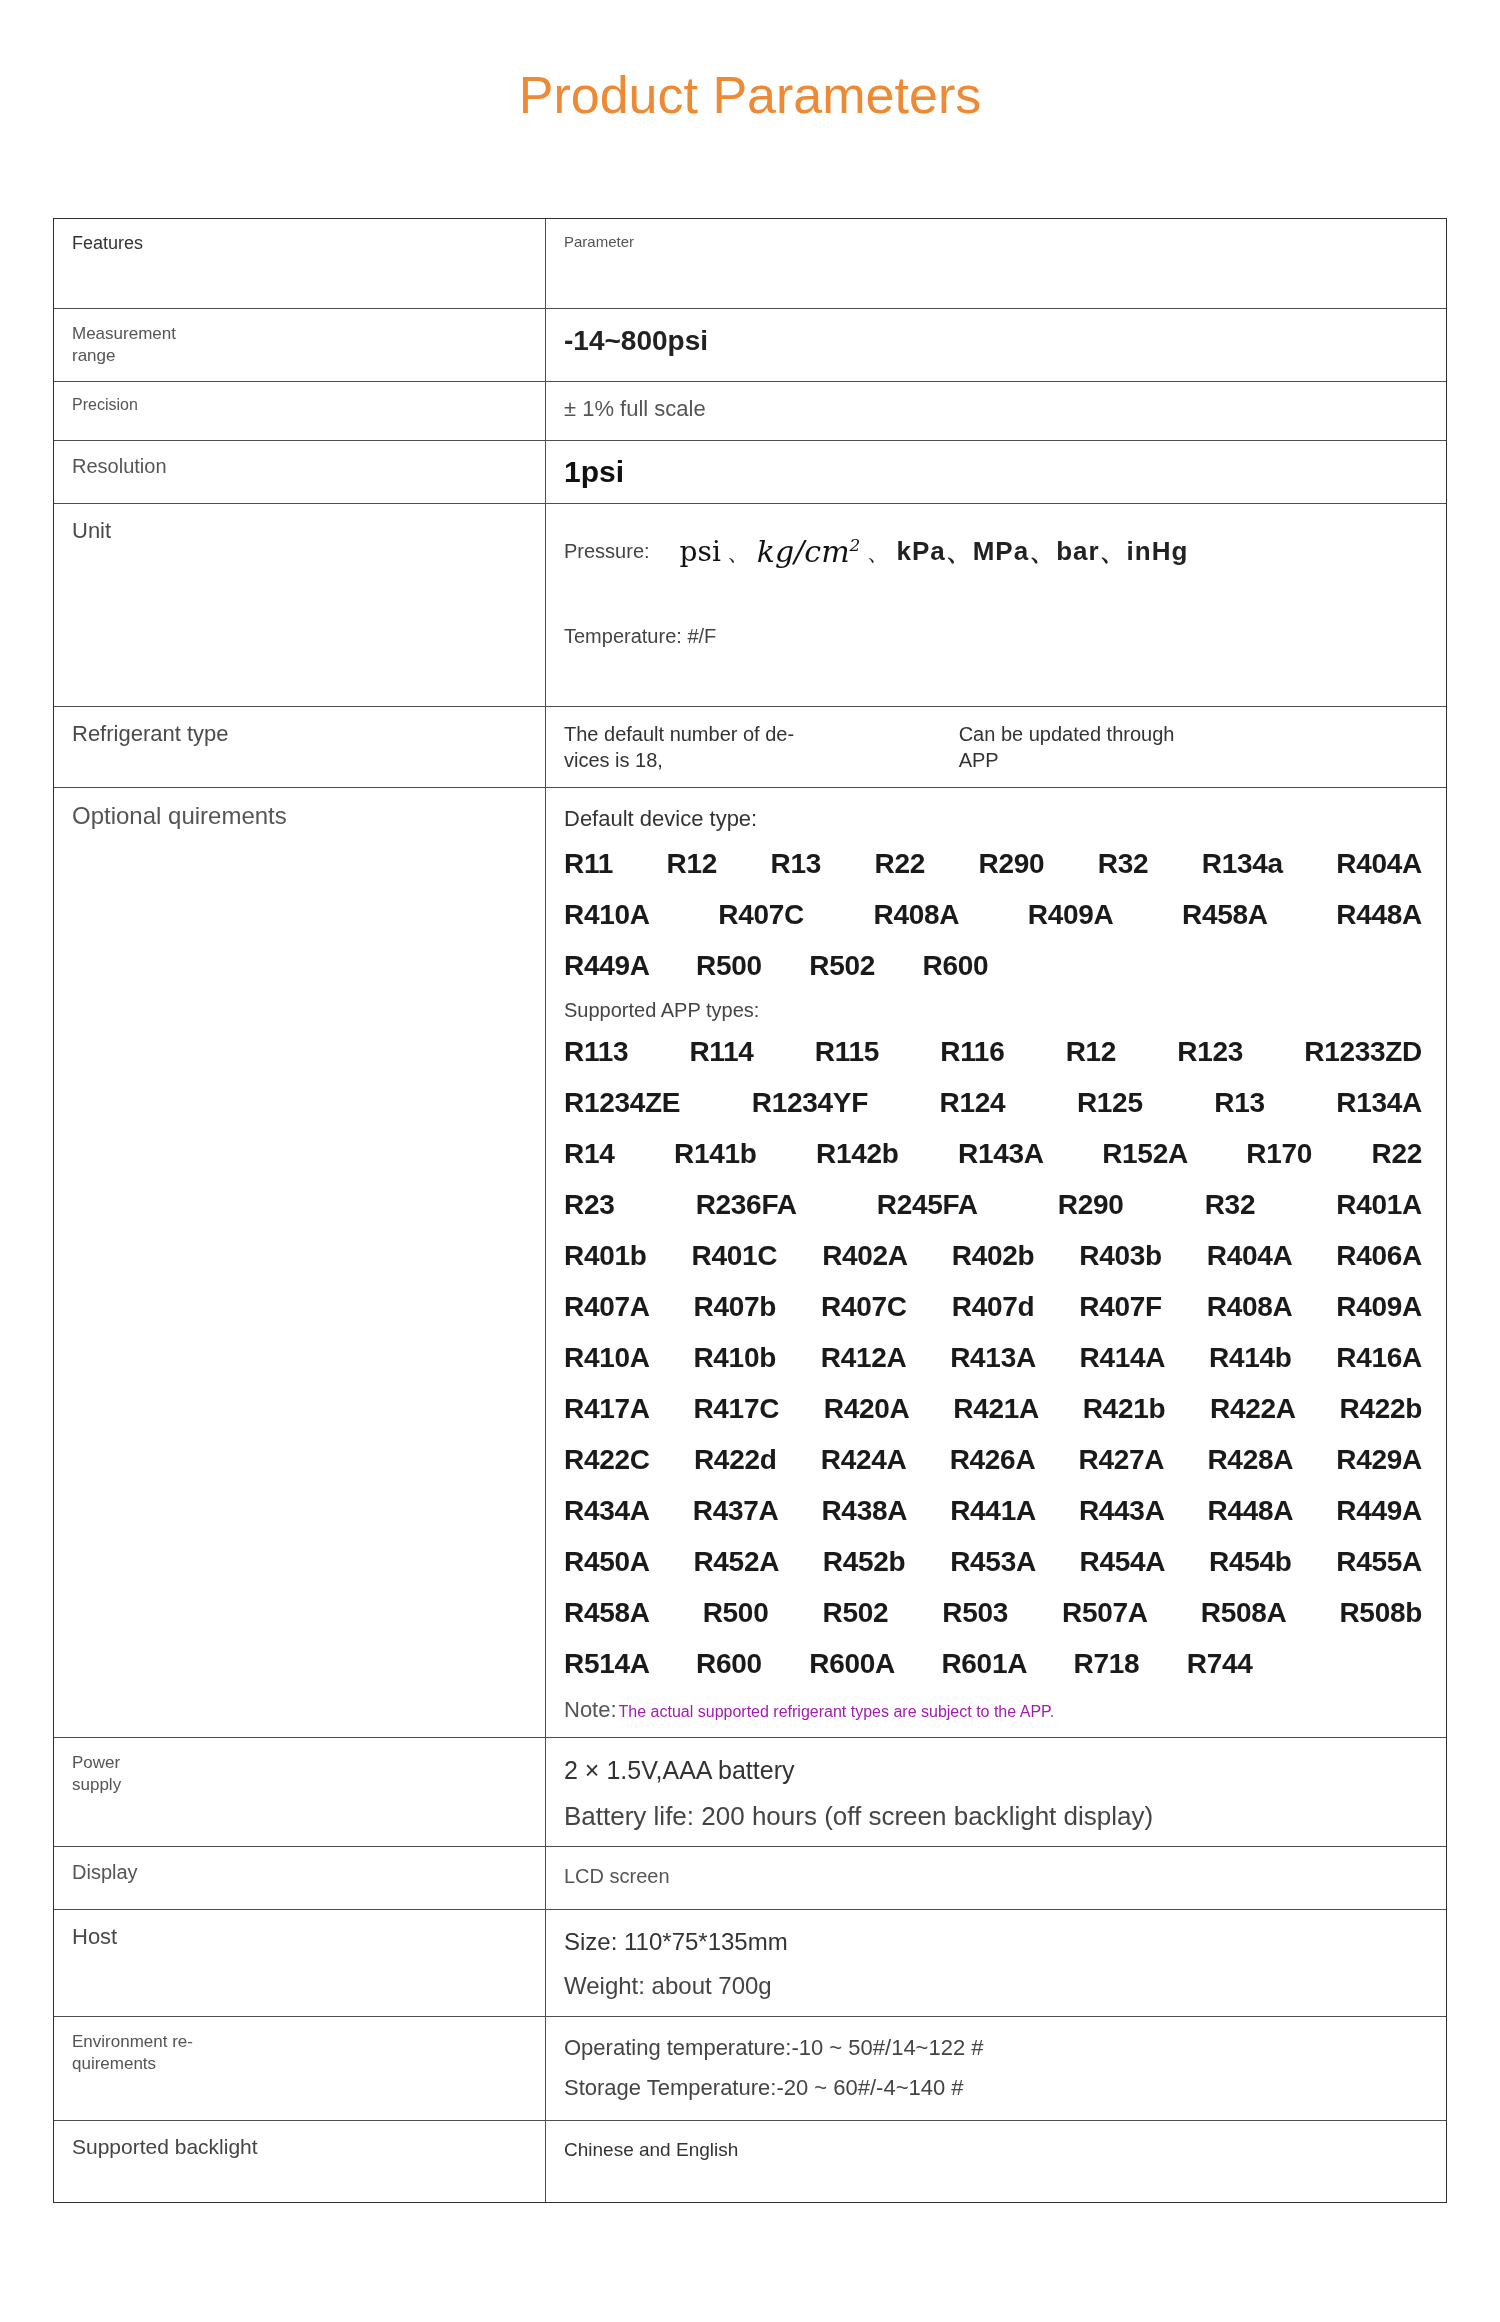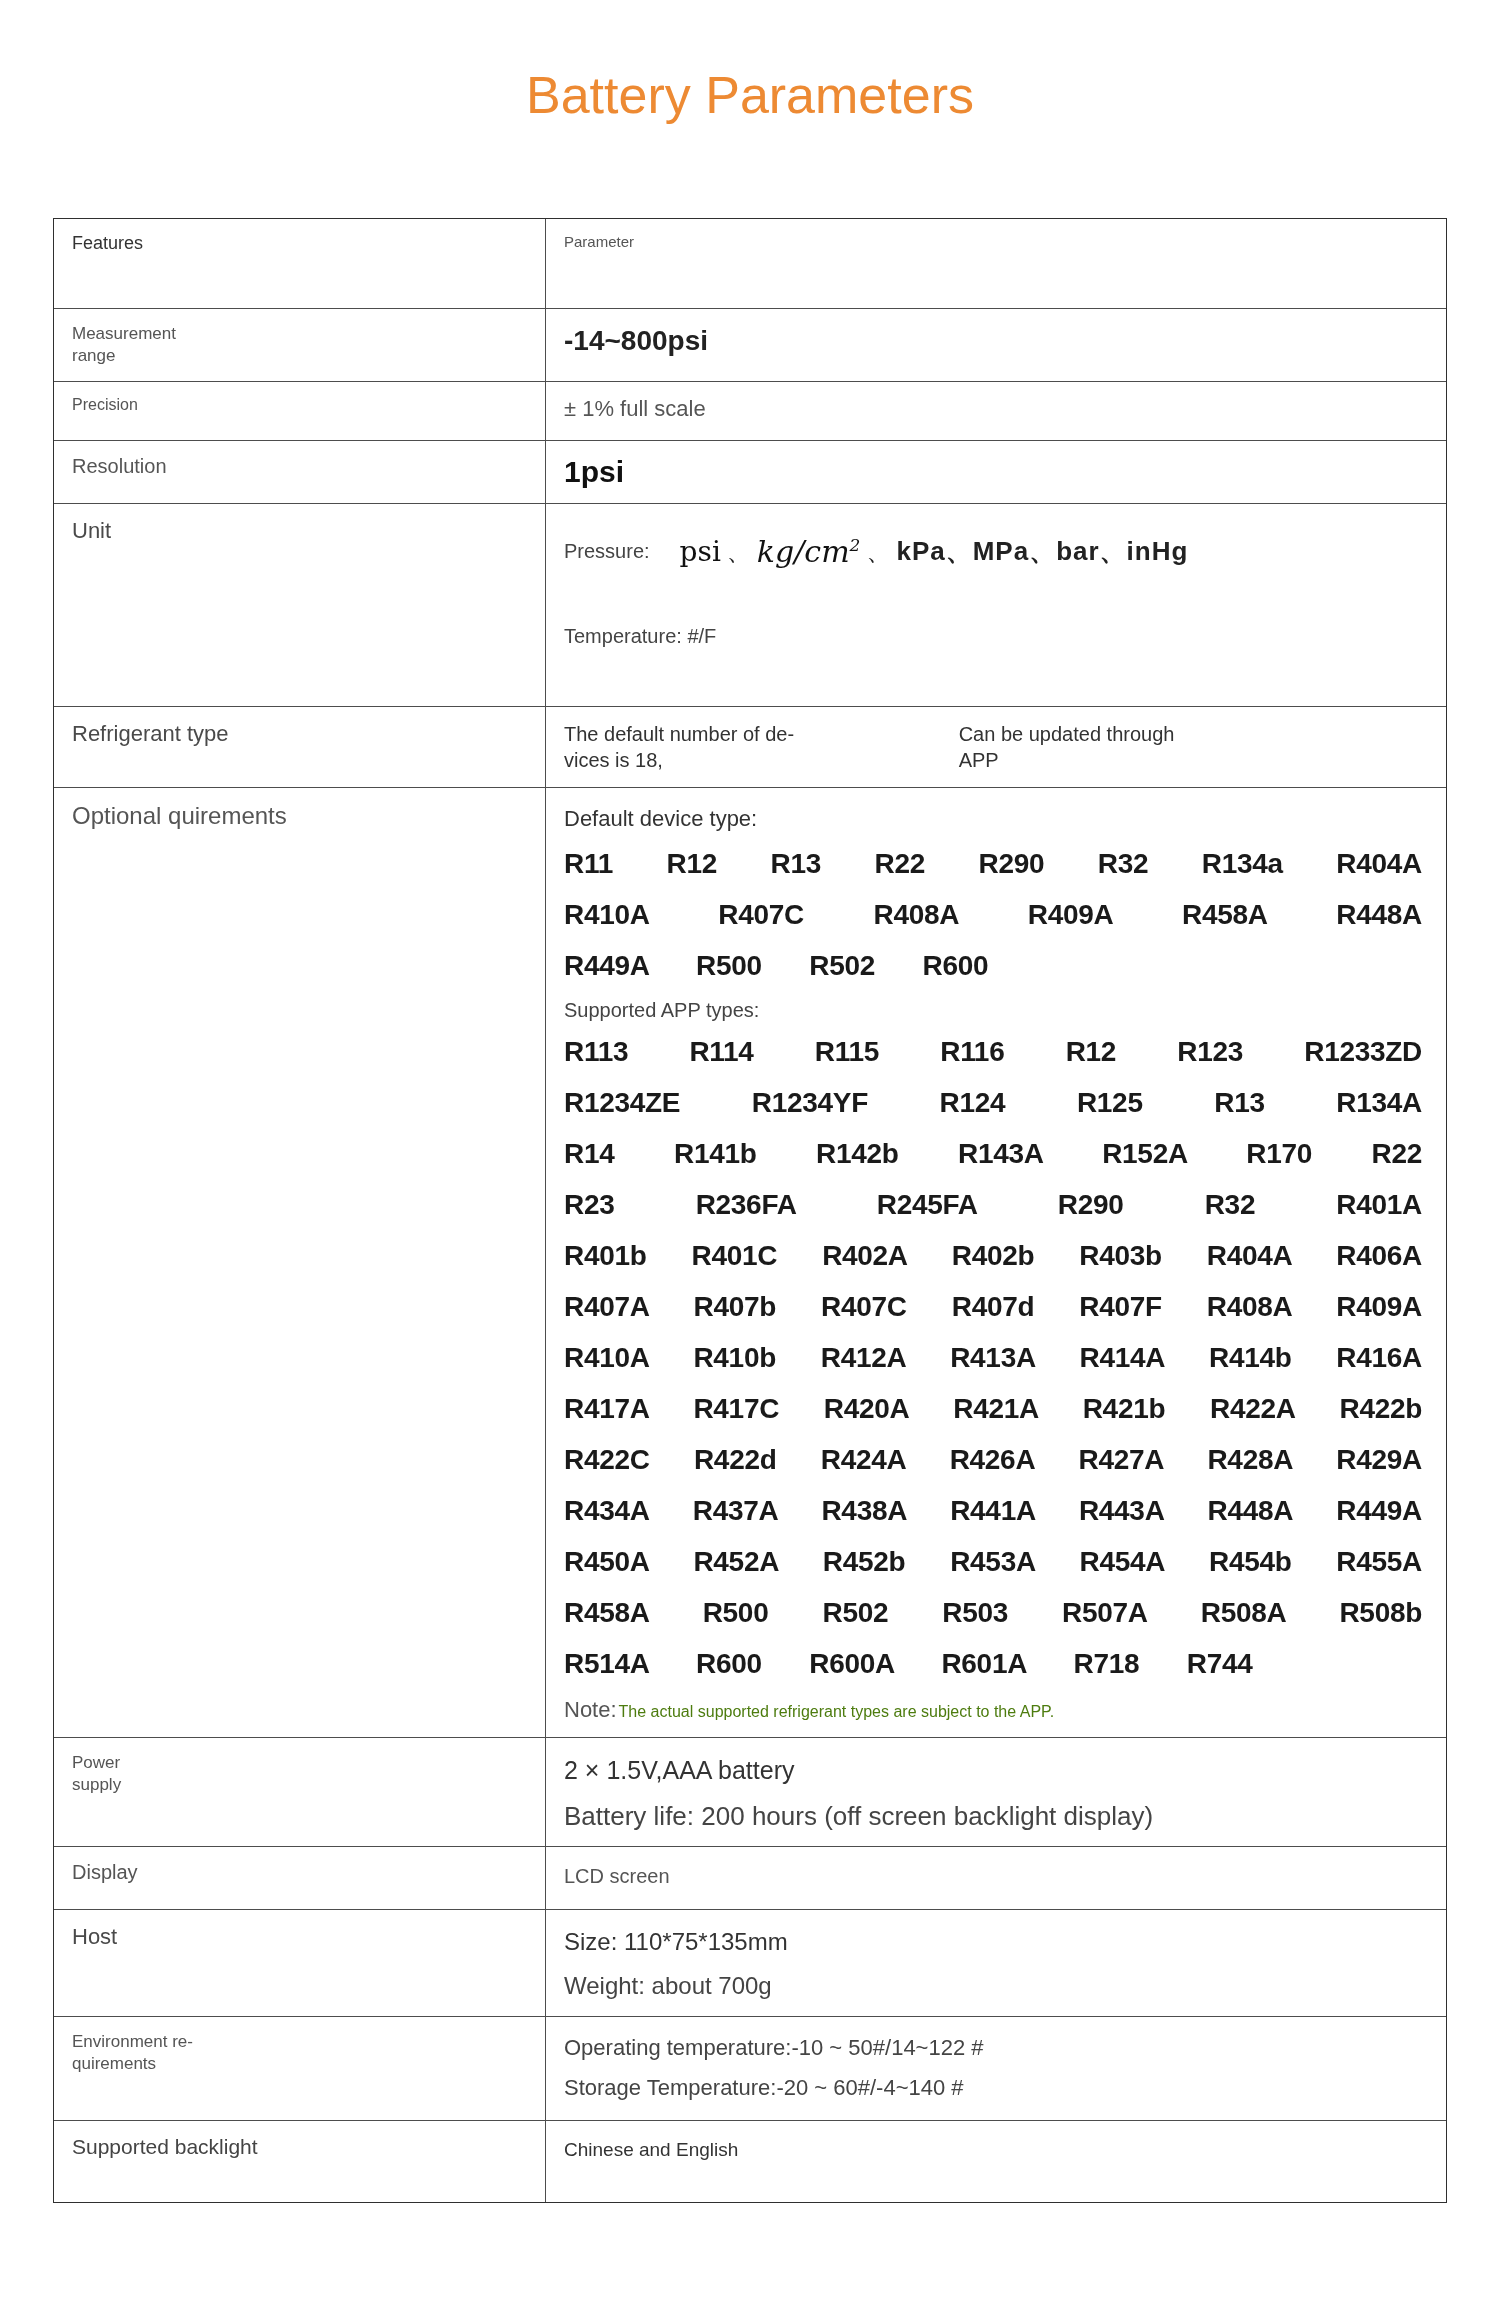--- a/index.html
+++ b/index.html
@@ -55,21 +55,21 @@
   .reftype-wrap{display:flex}
   .reftype-left{width:46%;font-size:20px;color:#333;line-height:1.3}
   .reftype-right{width:50%;font-size:20px;color:#333;line-height:1.3}
 
   .section-title{font-size:22px;color:#333;margin:4px 0 6px}
   .app-title{font-size:20px;color:#444;margin:8px 0 4px}
   .code-line{font-size:28px;font-weight:600;color:#1a1a1a;line-height:51px;letter-spacing:-0.3px;text-align:justify;text-align-last:justify}
   .line-partial{text-align:left;text-align-last:left;word-spacing:40px}
   .note-line{margin-top:8px}
   .note-label{font-size:22px;color:#555;margin-right:2px}
-  .note-text{font-size:16px;color:#4d7c0f}
+  .note-text{font-size:16px;color:#a21caf}
 
   .v-interface{font-family:"DejaVu Serif", serif;font-size:30px;color:#111}
 
   .power-line1{font-size:25px;color:#333;margin-top:4px}
   .power-line2{font-size:26px;color:#444;margin-top:16px}
 
   .v-display{font-size:20px;color:#555;margin-top:4px}
 
   .host-line1{font-size:24px;color:#333;margin-top:4px}
   .host-line2{font-size:24px;color:#444;margin-top:16px}
@@ -77,21 +77,21 @@
   .env-line1{font-size:22px;color:#444;margin-top:4px}
   .env-line2{font-size:22px;color:#444;margin-top:14px}
 
   .v-lang{font-size:19px;color:#333;margin-top:4px}
 </style>
 </head>
 <body>
 
 <div class="page">
 
-  <h1 class="title">Battery Parameters</h1>
+  <h1 class="title">Product Parameters</h1>
 
   <div class="table">
 
     <div class="row row-header">
       <div class="cell label">
         <span class="lbl-features">Features</span>
       </div>
       <div class="cell value">
         <span class="lbl-parameter">Parameter</span>
       </div>

